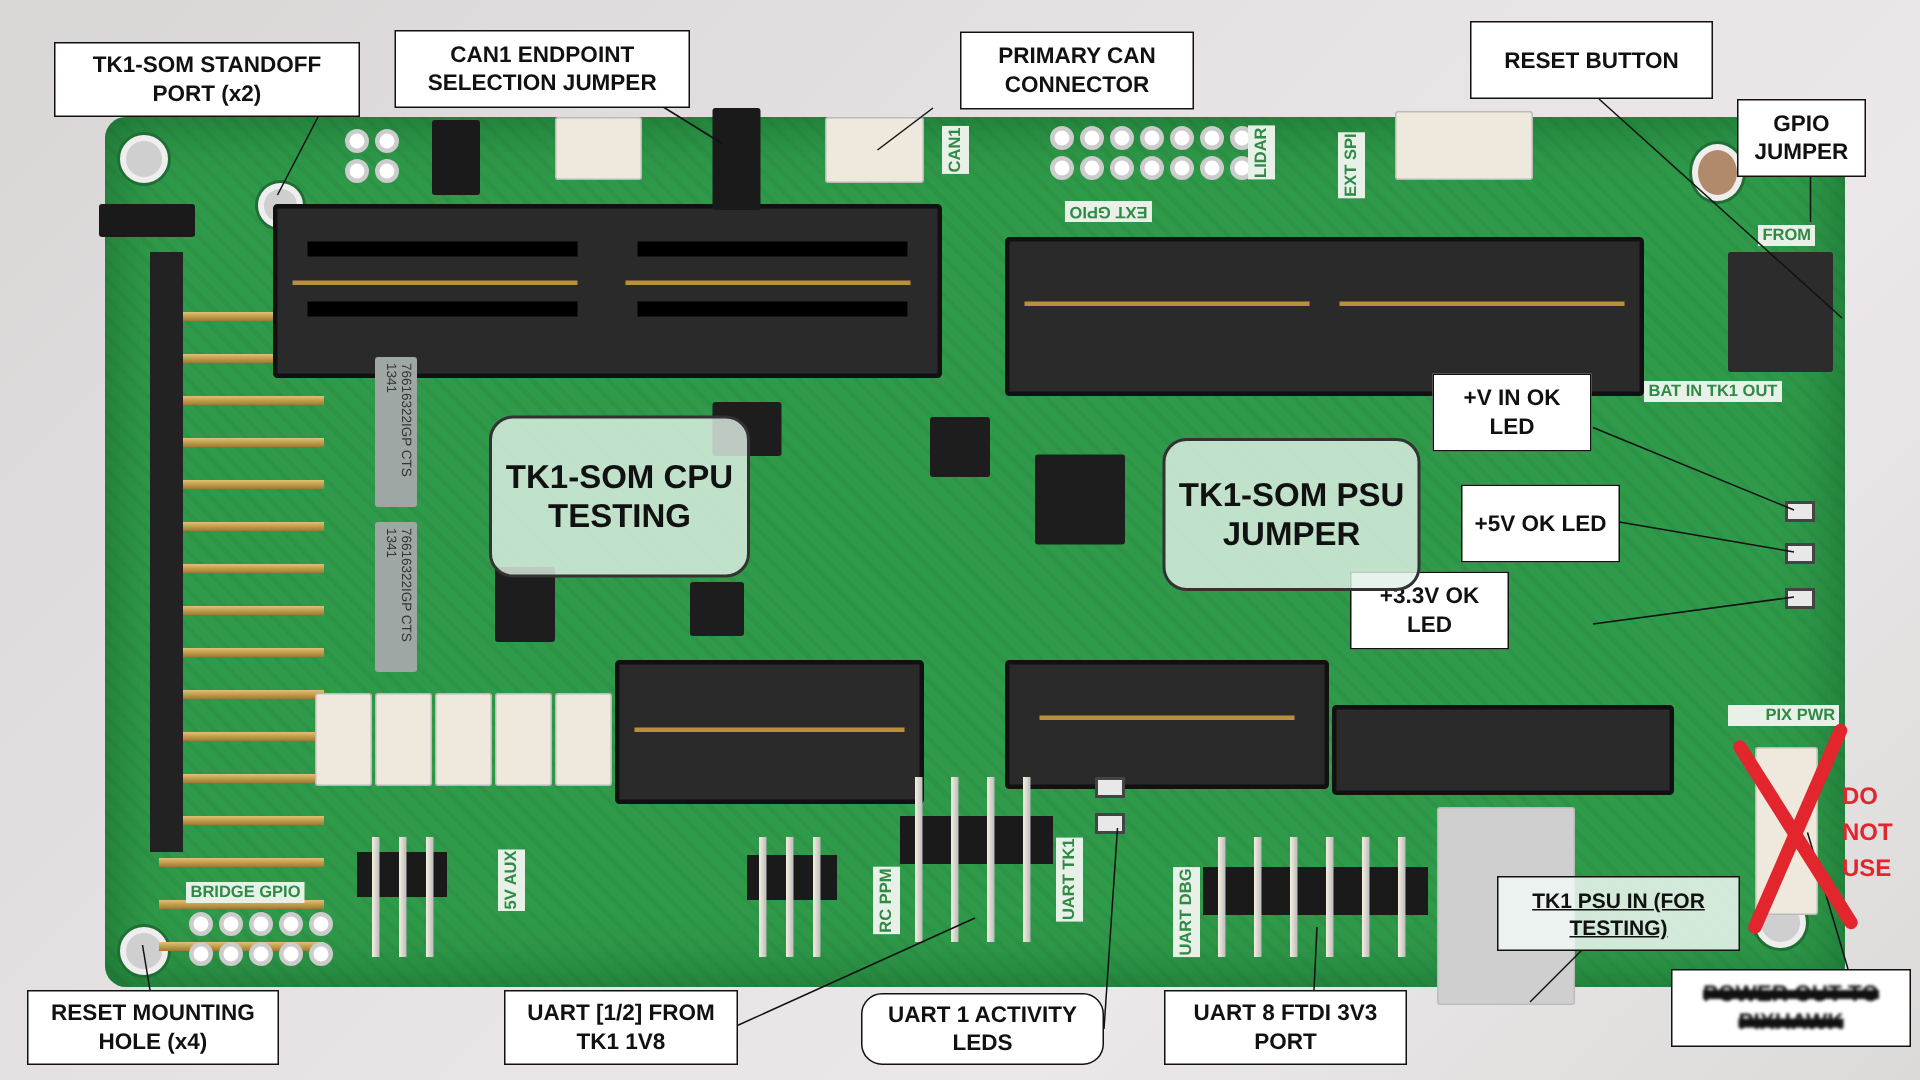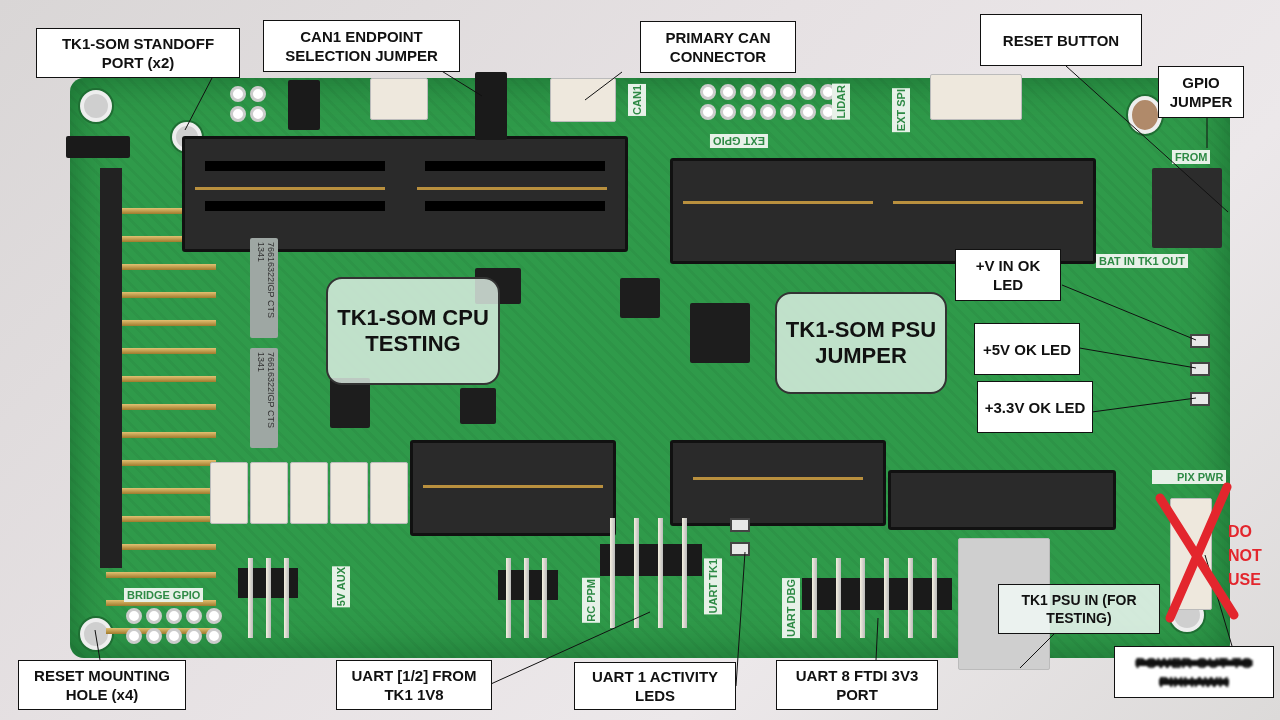--- a/index.html
+++ b/index.html
@@ -219,25 +219,25 @@
   </g>
 </svg>
 
 <div class="callout" style="left:36px;top:28px;width:204px;height:50px;">TK1-SOM STANDOFF PORT (x2)</div>
 <div class="callout" style="left:263px;top:20px;width:197px;height:52px;">CAN1 ENDPOINT SELECTION JUMPER</div>
 <div class="callout" style="left:640px;top:21px;width:156px;height:52px;">PRIMARY CAN CONNECTOR</div>
 <div class="callout" style="left:980px;top:14px;width:162px;height:52px;">RESET BUTTON</div>
 <div class="callout" style="left:1158px;top:66px;width:86px;height:52px;">GPIO JUMPER</div>
 <div class="callout" style="left:955px;top:249px;width:106px;height:52px;">+V IN OK LED</div>
 <div class="callout" style="left:974px;top:311px;width:106px;height:52px;margin-top:12px;">+5V OK LED</div>
-<div class="callout" style="left:977px;top:381px;width:116px;height:52px;">+3.3V OK LED</div>
-<div class="tcallout" style="left:998px;top:584px;width:162px;height:50px;">TK1 PSU IN (FOR TESTING)</div>
+<div class="callout" style="left:900px;top:381px;width:106px;height:52px;">+3.3V OK LED</div>
+<div class="tcallout" style="left:998px;top:584px;width:162px;height:50px;text-decoration:underline;">TK1 PSU IN (FOR TESTING)</div>
 <div class="callout" style="left:1114px;top:646px;width:160px;height:52px;">
     <span class="strike">POWER OUT TO PIXHAWK</span>
   </div>
 <div class="dnu" style="left:1228px;top:520px;width:40px;">DO NOT USE</div>
 <div class="callout" style="left:18px;top:660px;width:168px;height:50px;">RESET MOUNTING HOLE (x4)</div>
 <div class="callout" style="left:336px;top:660px;width:156px;height:50px;">UART [1/2] FROM TK1 1V8</div>
-<div class="callout" style="left:574px;top:662px;width:162px;height:48px;">UART 1 ACTIVITY LEDS</div>
+<div class="callout" style="left:574px;top:662px;width:162px;height:48px;border-radius:14px;">UART 1 ACTIVITY LEDS</div>
 <div class="callout" style="left:776px;top:660px;width:162px;height:50px;">UART 8 FTDI 3V3 PORT</div>
 
 <div class="module" style="left:326px;top:277px;width:170px;height:104px;">TK1-SOM CPU TESTING</div>
 <div class="module" style="left:775px;top:292px;width:168px;height:98px;">TK1-SOM PSU JUMPER</div>
 
 </body></html>

